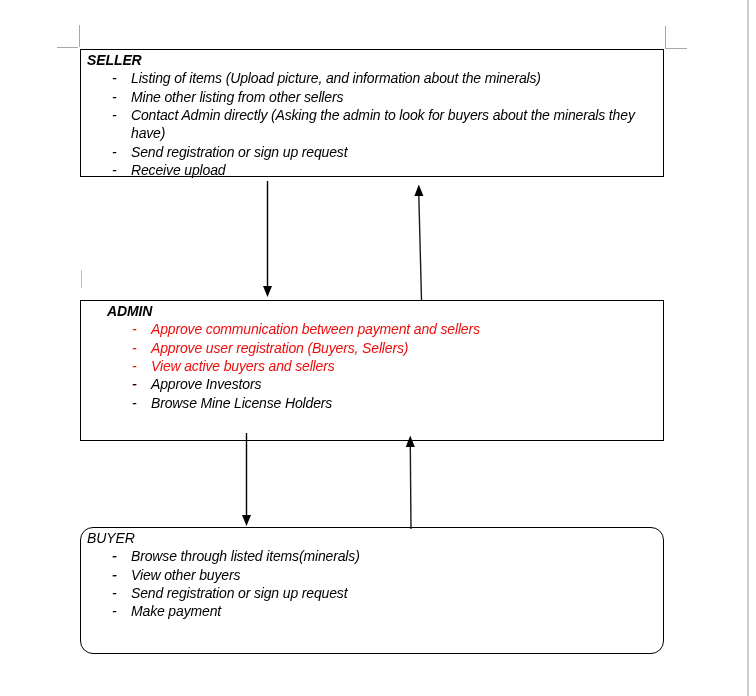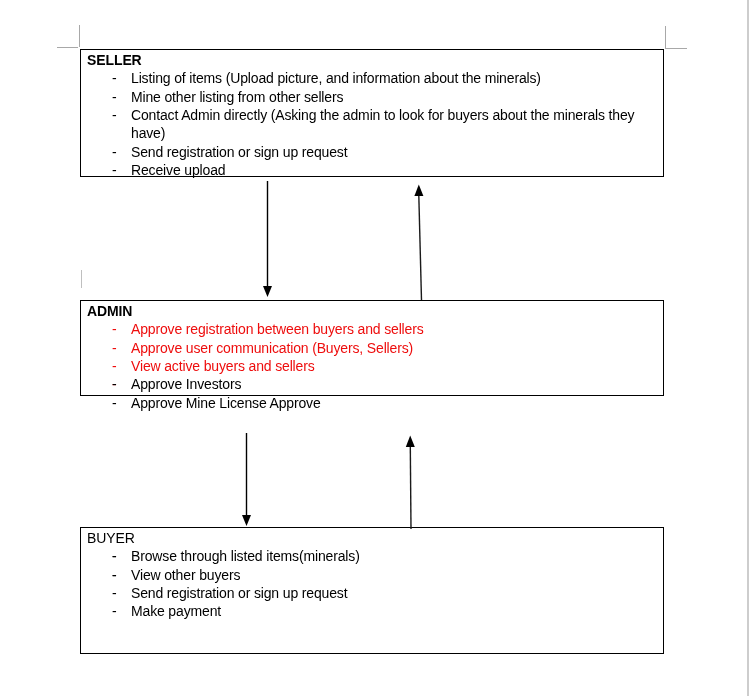--- a/index.html
+++ b/index.html
@@ -14,24 +14,25 @@
   }
   
   .box {
     position: absolute;
     left: 80px;
     width: 584px;
     border: 1.6px solid #000;
     background: #fff;
     box-sizing: border-box;
     padding-top: 1px;
+    font-style: italic;
   }
   .box-seller { top: 49px;  height: 128px; }
-  .box-admin  { top: 300px; height: 96px; }
-  .box-buyer  { top: 527px; height: 127px; }
+  .box-admin  { top: 300px; height: 141px; padding-left: 20px; }
+  .box-buyer  { top: 527px; height: 127px; border-radius: 13px; }
   .box-title {
     margin-left: 6px;
     font-size: 14px;
     line-height: 18.2px;
     letter-spacing: -0.1px;
     white-space: nowrap;
   }
   .box-title.bold { font-weight: bold; }
   ul.items { list-style: none; margin: 0; padding: 0; }
   ul.items li {
@@ -91,26 +92,26 @@
         <li><span class="bullet">-</span><span>Mine other listing from other sellers</span></li>
         <li><span class="bullet">-</span><span>Contact Admin directly (Asking the admin to look for buyers about the minerals they have)</span></li>
         <li><span class="bullet">-</span><span>Send registration or sign up request</span></li>
         <li><span class="bullet">-</span><span>Receive upload</span></li>
       </ul>
   </div>
 
   <div class="box box-admin">
     <div class="box-title bold">ADMIN</div>
     <ul class="items">
-        <li style="color: rgb(238, 13, 13);"><span class="bullet">-</span><span>Approve registration between buyers and sellers</span></li>
-        <li style="color: rgb(238, 13, 13);"><span class="bullet">-</span><span>Approve user communication (Buyers, Sellers)</span></li>
+        <li style="color: rgb(238, 13, 13);"><span class="bullet">-</span><span>Approve communication between payment and sellers</span></li>
+        <li style="color: rgb(238, 13, 13);"><span class="bullet">-</span><span>Approve user registration (Buyers, Sellers)</span></li>
         <li style="color: rgb(238, 13, 13);"><span class="bullet">-</span><span>View active buyers and sellers</span></li>
         <li style="color: rgb(238, 13, 13);"><span class="bullet">-</span></li>
         <li><span class="bullet">-</span><span>Approve Investors</span></li>
-        <li><span class="bullet">-</span><span>Approve Mine License Approve</span></li>
+        <li><span class="bullet">-</span><span>Browse Mine License Holders</span></li>
       </ul>
   </div>
 
   <div class="box box-buyer">
     <div class="box-title">BUYER</div>
     <ul class="items">
         <li><span class="bullet">-</span></li>
         <li><span class="bullet">-</span><span>Browse through listed items(minerals)</span></li>
         <li><span class="bullet">-</span></li>
         <li><span class="bullet">-</span><span>View other buyers</span></li>

